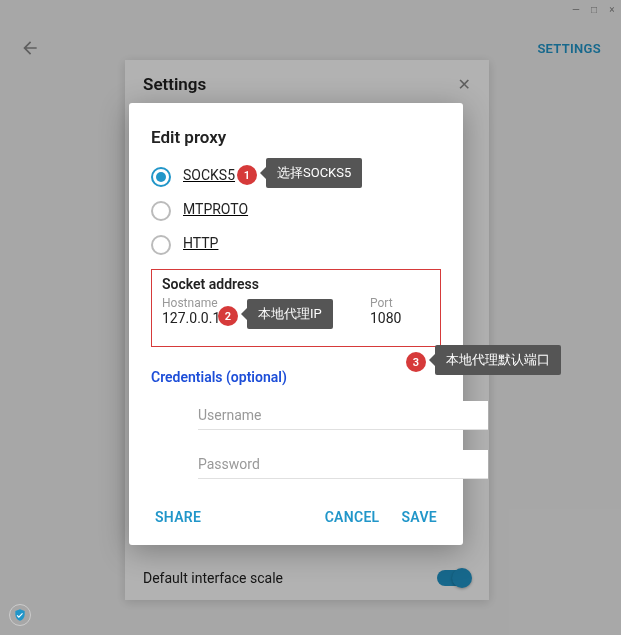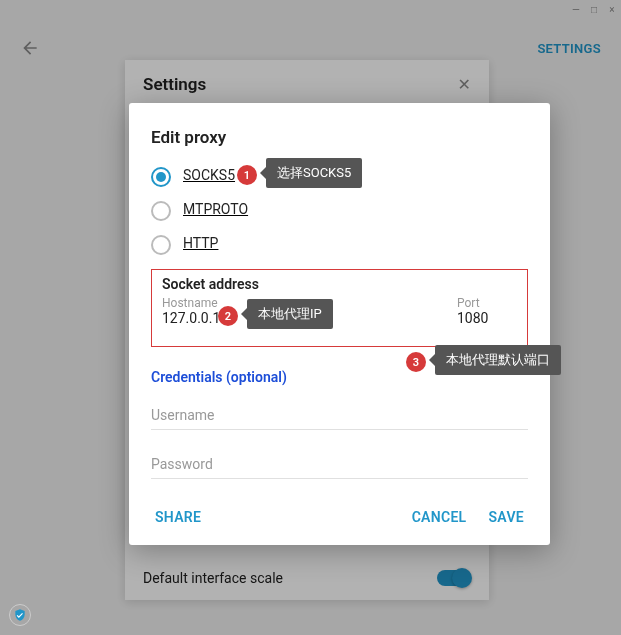--- a/index.html
+++ b/index.html
@@ -23,40 +23,40 @@
 
 .scale-row { position:absolute; bottom:0; left:0; right:0; padding:14px 18px; display:flex; align-items:center; }
 .scale-row .label { color:#222; font-size:14px; }
 .toggle { margin-left:auto; width:34px; height:16px; background:#2196c9; border-radius:10px; position:relative; }
 .toggle::after { content:""; position:absolute; right:-1px; top:-2px; width:20px; height:20px; background:#2196c9; border-radius:50%; box-shadow:0 1px 3px rgba(0,0,0,.3); }
 
 
 .overlay { position:absolute; inset:0; background:rgba(0,0,0,.3); }
 
 
-.modal { position:absolute; top:103px; left:129px; width:421px; background:#fff; box-shadow:0 6px 30px rgba(0,0,0,.3); border-radius:3px; }
+.modal { position:absolute; top:103px; left:129px; width:334px; background:#fff; box-shadow:0 6px 30px rgba(0,0,0,.3); border-radius:3px; }
 .modal-inner { padding: 24px 22px 14px; }
 .modal-title { font-size:17px; font-weight:600; color:#222; margin-bottom:20px; }
 
 .radio-row { display:flex; align-items:flex-start; gap:12px; margin-bottom:14px; cursor:pointer;text-decoration:underline; }
 .radio { width:20px; height:20px; border-radius:50%; border:2px solid #bbb; display:flex; align-items:center; justify-content:center; flex-shrink:0; }
 .radio.sel { border-color:#2196c9; }
 .radio.sel::after { content:""; width:10px; height:10px; background:#2196c9; border-radius:50%; }
 .radio-label { font-size:14px; color:#222; }
 
 .socket-box { border:1px solid #d63a3a; padding:6px 10px 20px; margin-top:10px; }
 .section-title { font-size:14px; font-weight:600; color:#222; margin-bottom:4px; }
 .sock-row { display:flex; gap:30px; }
 .field { flex:1; }
 .field.port { flex:0 0 60px; }
 .fld-label { font-size:12px; color:#999; }
 .fld-val { font-size:14px; color:#222; }
 
 .cred-title { font-size:14px; font-weight:600; color:#1d4ed8; margin-top:22px; margin-bottom:16px; }
-.txt-input { width:100%; border:none; border-bottom:1px solid #e0e0e0; font-size:14px; padding:6px 0; color:#222; outline:none; margin-bottom:20px; }
+.txt-input { width:100%; border:none; border-bottom:1px solid #e0e0e0; font-size:14px; padding:6px 0; color:#222; outline:none; margin-bottom:20px;margin-left:47px; }
 .txt-input::placeholder { color:#999; }
 
 .modal-footer { display:flex; align-items:center; padding:4px 0 0; }
 .link-btn { color:#2196c9; font-weight:600; font-size:14px; cursor:pointer; padding:6px 4px; letter-spacing:.3px; }
 .link-btn.cancel { margin-left:auto; margin-right:14px; }
 
 
 .badge { position:absolute; width:20px; height:20px; background:#d63a3a; color:#fff; border-radius:50%; font-size:11px; font-weight:600; display:flex; align-items:center; justify-content:center; z-index:10; }
 .tip { position:absolute; background:#555; color:#fff; font-size:13px; padding:6px 11px; border-radius:2px; z-index:10; white-space:nowrap; }
 .tip::before { content:""; position:absolute; left:-6px; top:50%; transform:translateY(-50%); border:6px solid transparent; border-right-color:#555; border-left:none; }

